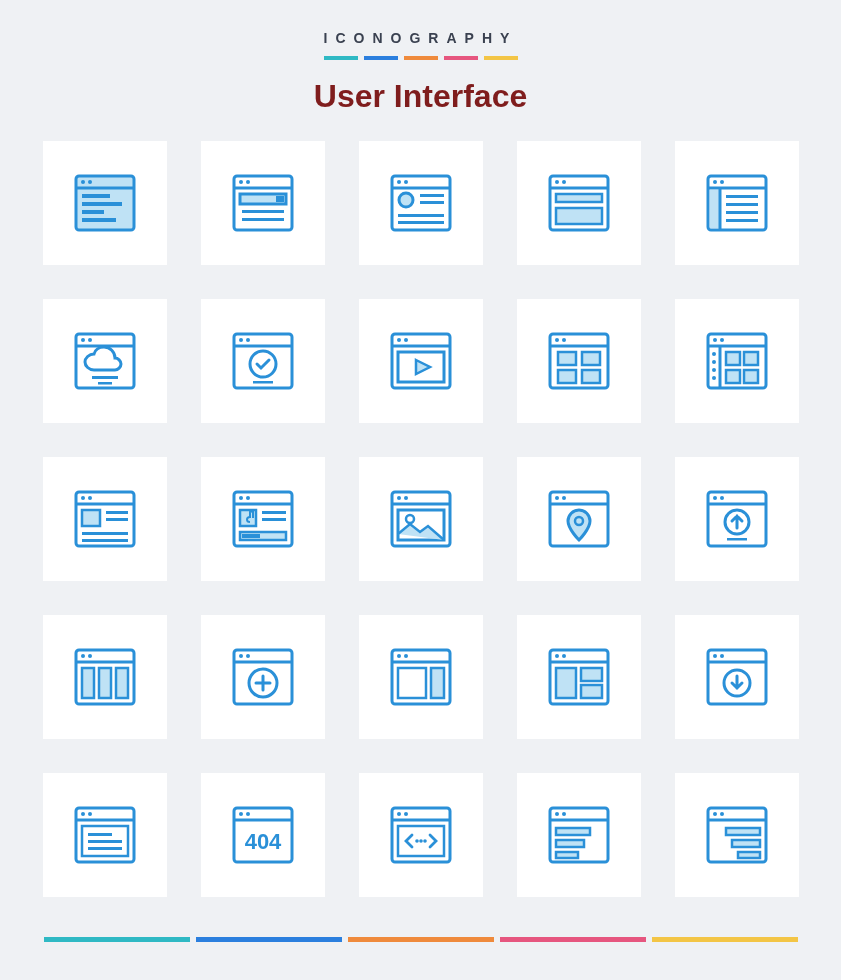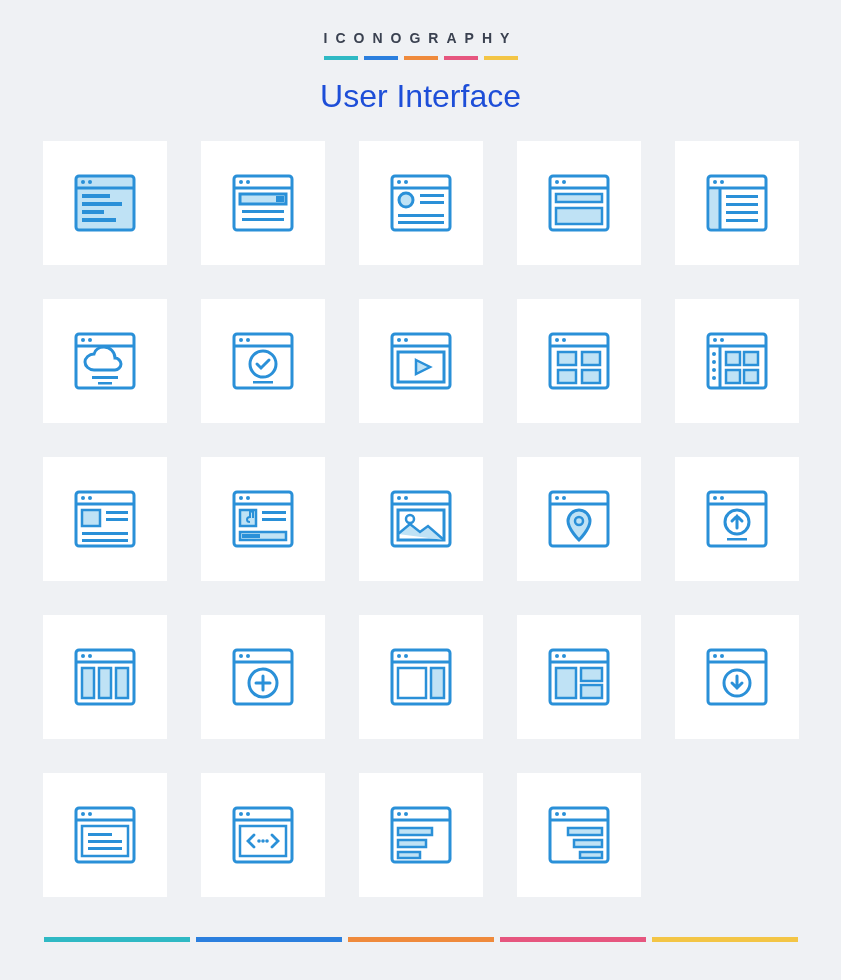--- a/index.html
+++ b/index.html
@@ -25,22 +25,22 @@
     gap: 6px;
     margin-bottom: 18px;
   }
   .divider-row span {
     width: 34px;
     height: 4px;
     display: block;
   }
   .title {
     font-size: 32px;
-    color: #1d4ed8;
-    font-weight: 400;
+    color: #7f1d1d;
+    font-weight: 700;
     margin-bottom: 26px;
   }
   .grid {
     display: grid;
     grid-template-columns: repeat(5, 124px);
     grid-template-rows: repeat(5, 124px);
     gap: 34px;
     margin-bottom: 40px;
   }
   .tile {
@@ -337,20 +337,29 @@
   <line x1="6" y1="20" x2="64" y2="20" stroke="#2a90d8" stroke-width="3"></line>
   <circle cx="13" cy="14" r="2" fill="#2a90d8"></circle>
         <circle cx="20" cy="14" r="2" fill="#2a90d8"></circle>
   <rect x="12" y="26" width="46" height="30" fill="none" stroke="#2a90d8" stroke-width="2.5"></rect>
   <rect x="18" y="33" width="24" height="3" fill="#2a90d8"></rect>
   <rect x="18" y="40" width="34" height="3" fill="#2a90d8"></rect>
   <rect x="18" y="47" width="34" height="3" fill="#2a90d8"></rect>
 </svg>
     </div>
 
+<div class="tile">
+<svg viewBox="0 0 70 70">
+  <rect x="6" y="8" width="58" height="54" rx="3" fill="none" stroke="#2a90d8" stroke-width="3"></rect>
+  <line x1="6" y1="20" x2="64" y2="20" stroke="#2a90d8" stroke-width="3"></line>
+  <circle cx="13" cy="14" r="2" fill="#2a90d8"></circle>
+        <circle cx="20" cy="14" r="2" fill="#2a90d8"></circle>
+  <text x="35" y="49" font-size="22" font-family="sans-serif" font-weight="600" fill="#2a90d8" text-anchor="middle">404</text>
+</svg>
+    </div>
 
 <div class="tile">
 <svg viewBox="0 0 70 70">
   <rect x="6" y="8" width="58" height="54" rx="3" fill="none" stroke="#2a90d8" stroke-width="3"></rect>
   <line x1="6" y1="20" x2="64" y2="20" stroke="#2a90d8" stroke-width="3"></line>
   <circle cx="13" cy="14" r="2" fill="#2a90d8"></circle>
         <circle cx="20" cy="14" r="2" fill="#2a90d8"></circle>
   <rect x="12" y="26" width="46" height="30" fill="none" stroke="#2a90d8" stroke-width="2.5"></rect>
   <path d="M26 35l-6 6 6 6M44 35l6 6-6 6" fill="none" stroke="#2a90d8" stroke-width="2.8" stroke-linecap="round"></path>
   <circle cx="31" cy="41" r="1.8" fill="#2a90d8"></circle>

